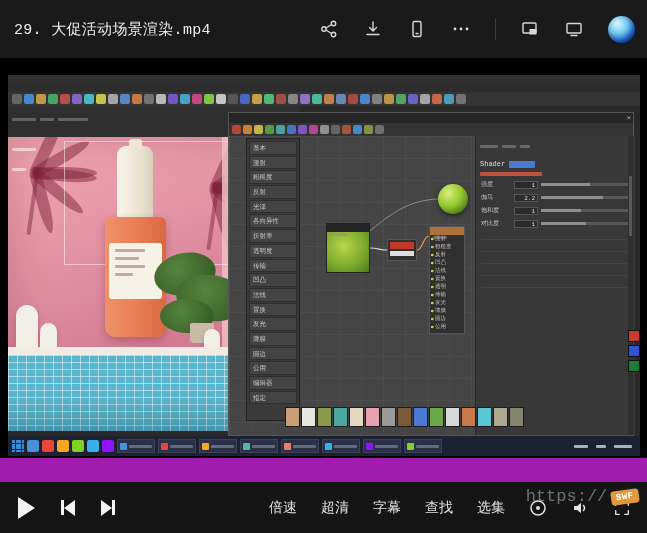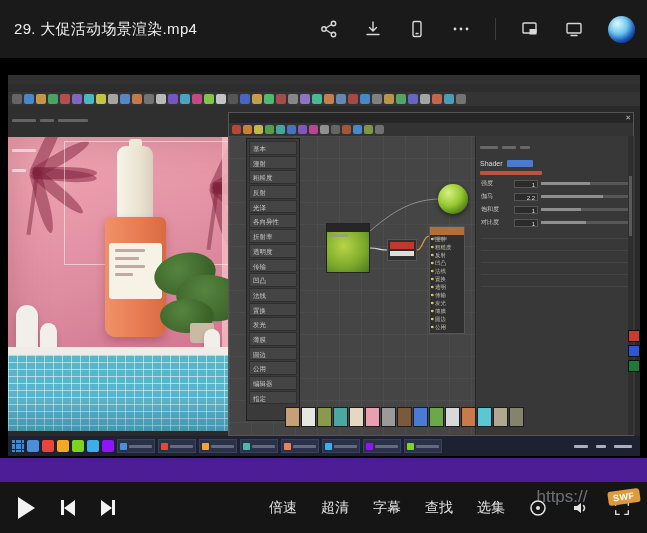--- a/index.html
+++ b/index.html
@@ -1,17 +1,17 @@
 <!DOCTYPE html>
 <html><head>
 <meta charset="utf-8">
 <style>
   html,body{margin:0;padding:0;background:#000;}
-  .stage{position:relative;width:647px;height:533px;background:#4c1d95;overflow:hidden;
-         font-family:Liberation Sans, sans-serif;-webkit-font-smoothing:antialiased;}
+  .stage{position:relative;width:647px;height:533px;background:#a21caf;overflow:hidden;
+         font-family:Liberation Mono, monospace;-webkit-font-smoothing:antialiased;}
 
   
   .topbar{position:absolute;left:0;top:0;width:647px;height:58px;background:#1a1a1a;}
   .title{position:absolute;left:14px;top:20px;font-size:15px;color:#ededed;letter-spacing:.3px;}
   .topbar-icons{position:absolute;right:12px;top:0;height:58px;display:flex;align-items:center;gap:24px;}
   .tbi{width:20px;height:20px;display:inline-flex;align-items:center;justify-content:center;cursor:pointer;}
   .tbi svg{stroke:#d8d8d8;fill:none;stroke-width:1.4;stroke-linecap:round;stroke-linejoin:round;}
   .vdiv{width:1px;height:22px;background:#3c3c3c;}
   .avatar{width:27px;height:27px;border-radius:50%;
           background:radial-gradient(circle at 35% 28%,#dcf7ff,#6ec8f0 40%,#1565d8 75%,#0a3fa0);
@@ -148,21 +148,21 @@
   .skip .bar{width:3px;height:15px;background:#f2f2f2;}
   .skip .tri-l{width:0;height:0;border-right:11px solid #f2f2f2;border-top:8px solid transparent;border-bottom:8px solid transparent;}
   .skip .tri-r{width:0;height:0;border-left:11px solid #f2f2f2;border-top:8px solid transparent;border-bottom:8px solid transparent;}
   .right-controls{margin-left:auto;display:flex;align-items:center;gap:24px;padding-right:16px;}
   .ctl-text{font-size:14px;color:#e3e3e3;cursor:pointer;white-space:nowrap;}
   .ctl-icon{width:18px;height:18px;display:inline-flex;align-items:center;justify-content:center;cursor:pointer;}
   .ctl-icon svg{stroke:#e3e3e3;fill:none;stroke-width:1.5;stroke-linecap:round;stroke-linejoin:round;}
 
   
   .wm1{position:absolute;right:8px;top:456px;font-size:21px;letter-spacing:3px;color:rgba(205,210,220,.55);z-index:30;pointer-events:none;}
-  .wm2{position:absolute;right:8px;top:487px;display:flex;align-items:center;gap:20px;font-size:17px;color:rgba(198,203,213,.5);z-index:30;pointer-events:none;}
+  .wm2{position:absolute;right:8px;top:487px;display:flex;align-items:center;gap:4px;font-size:17px;color:rgba(198,203,213,.5);z-index:30;pointer-events:none;}
   .swf-badge{background:#e09a3e;color:#fff;font-size:9px;font-weight:bold;padding:2px 5px;border-radius:3px;transform:rotate(-8deg);letter-spacing:.5px;}
 </style>
 </head>
 <body>
 
 <div class="stage">
 
   <header class="topbar">
     <div class="title">29. 大促活动场景渲染.mp4</div>
     <div class="topbar-icons">

